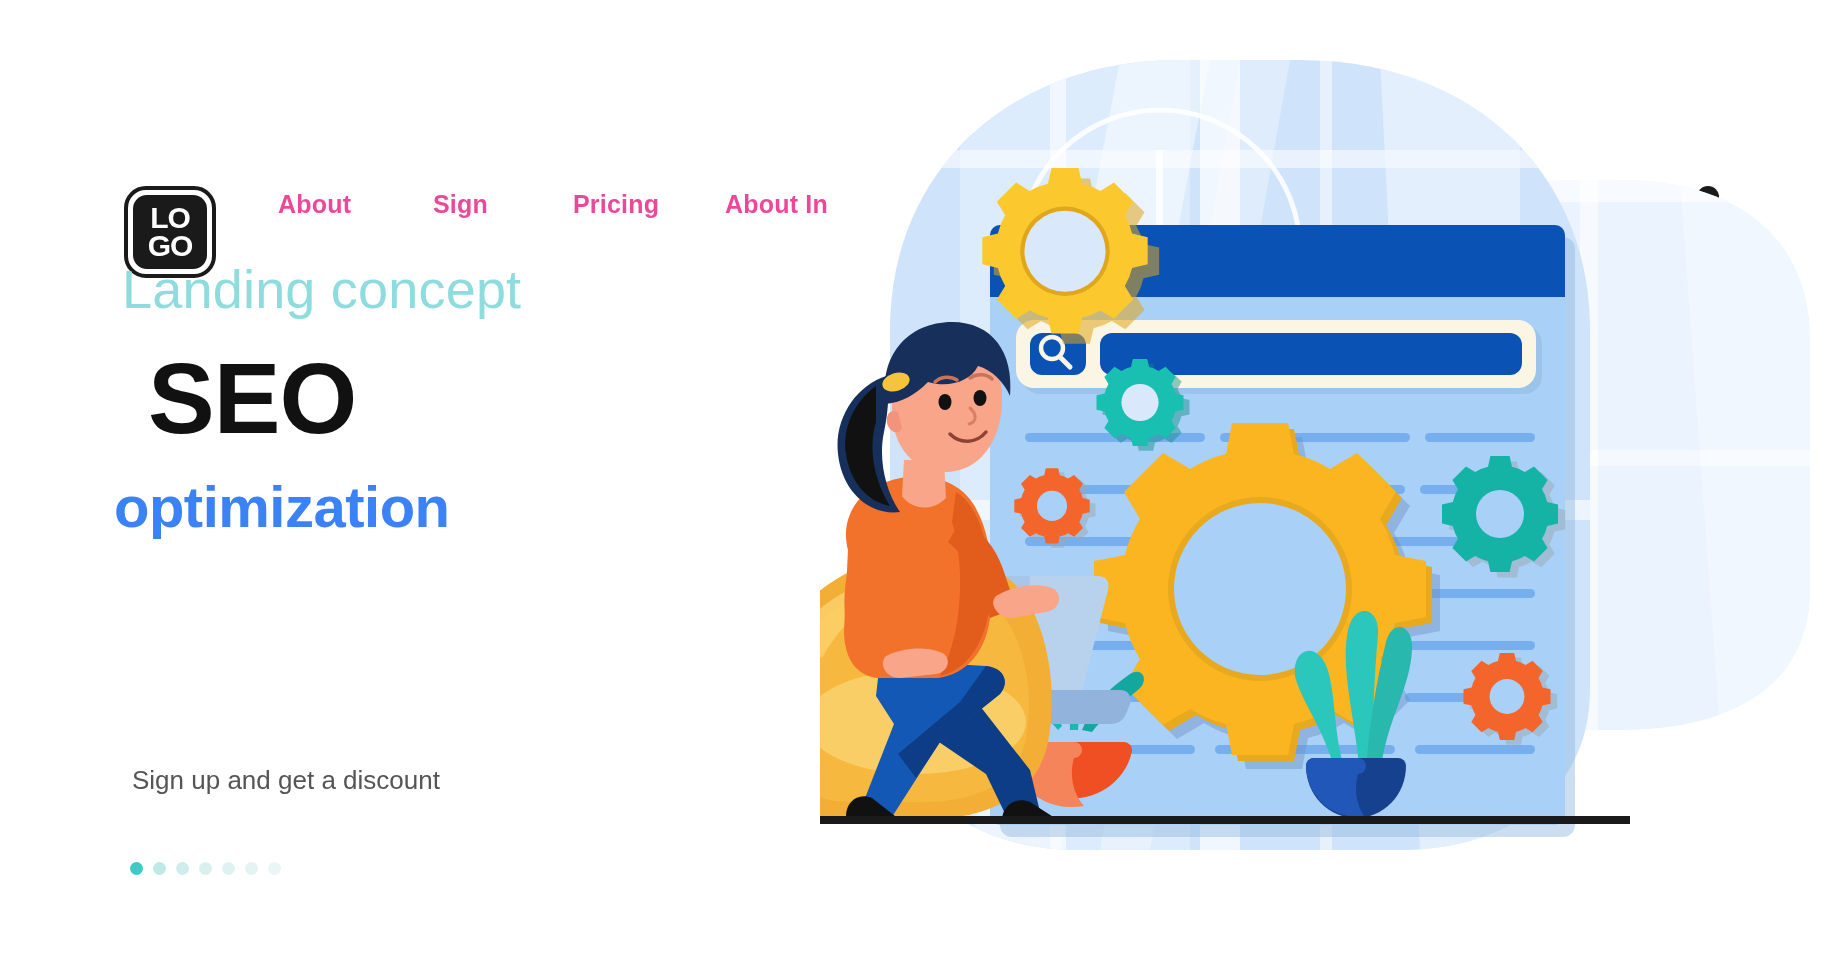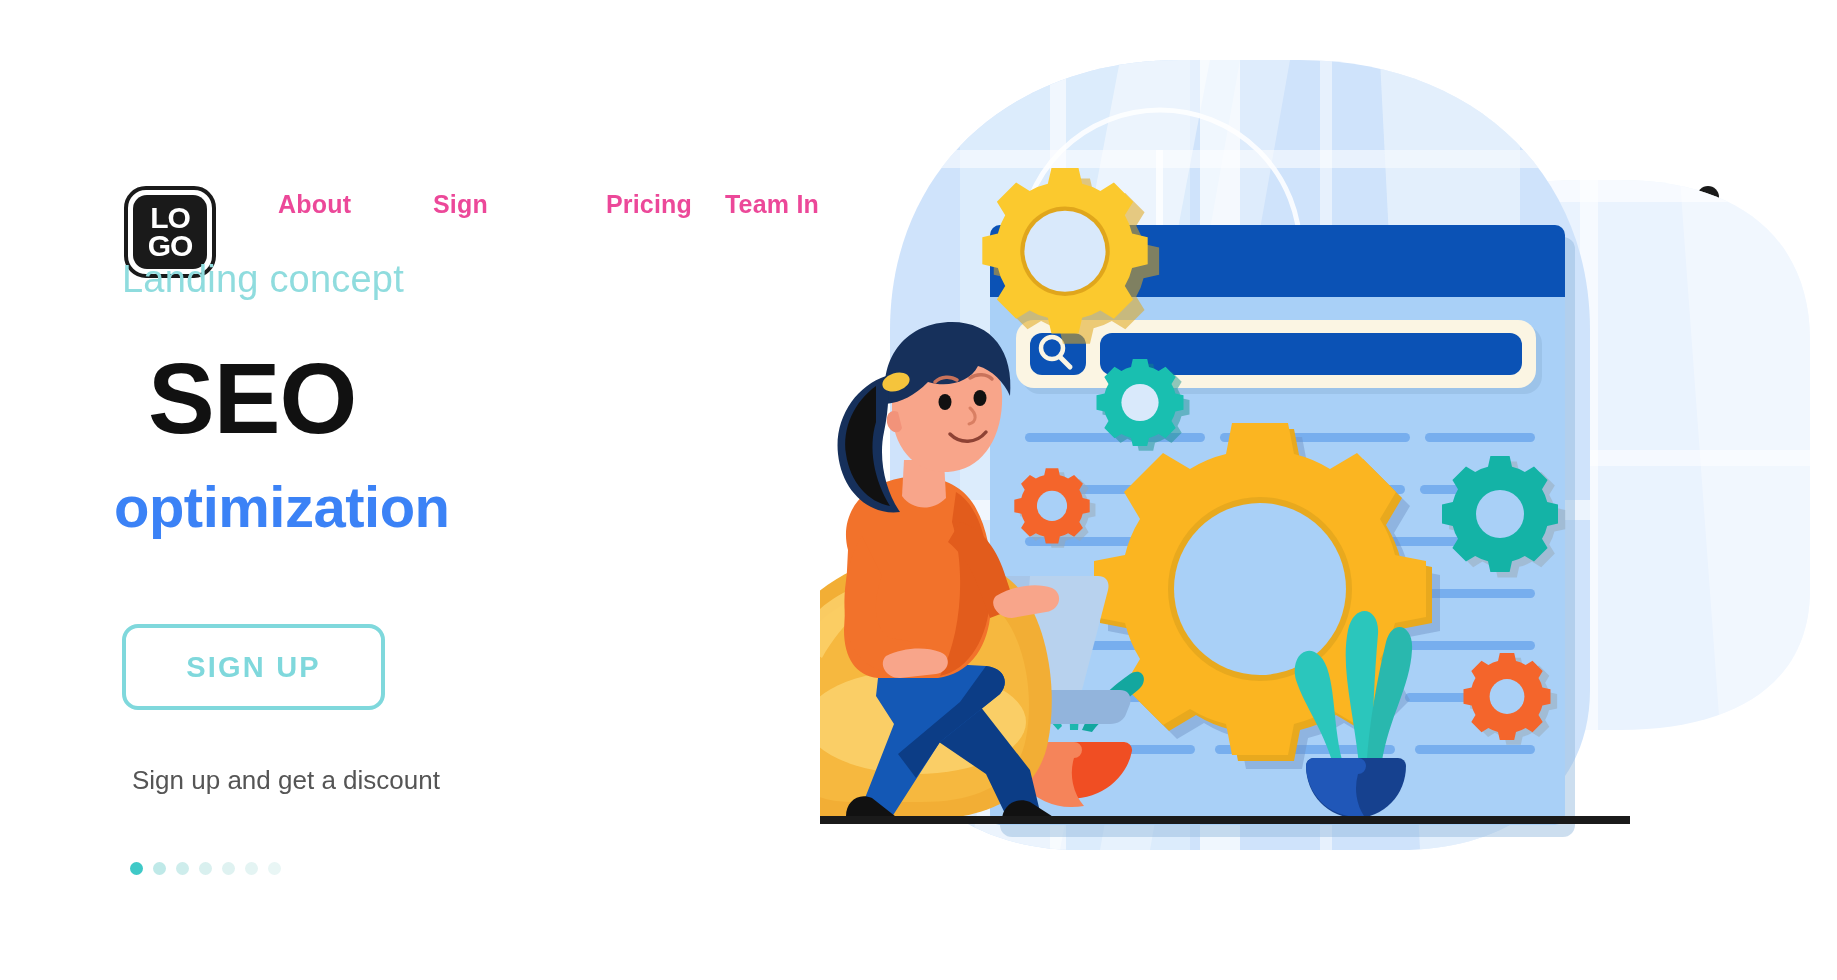--- a/index.html
+++ b/index.html
@@ -45,35 +45,35 @@
   .nav-item{
     color:#ec4899;
     font-size:25px;
     font-weight:bold;
     letter-spacing:0.2px;
     cursor:pointer;
     white-space:nowrap;
   }
   .nav-item.n0{width:155px;}
   .nav-item.n1{width:140px;}
-  .nav-item.n2{width:152px;text-align:center;}
+  .nav-item.n2{width:152px;}
 
   .dots-menu{
     position:absolute;right:118px;top:116px;
     display:flex;gap:18px;align-items:center;cursor:pointer;
   }
   .dots-menu span{
     width:22px;height:22px;border-radius:50%;
     background:#1A1A1A;display:block;
   }
 
   
   .eyebrow{
     position:absolute;left:122px;top:258px;
-    font-size:38px;color:#8FDCDE;letter-spacing:0.2px;
+    font-size:54px;color:#8FDCDE;letter-spacing:0.2px;
   }
   .title-main{
     position:absolute;left:114px;top:348px;
     font-size:100px;font-weight:bold;color:#111111;
     letter-spacing:-1px;line-height:1;margin-left:34px;
   }
   .title-sub{
     position:absolute;left:114px;top:478px;
     font-size:58px;font-weight:bold;color:#3b82f6;
     letter-spacing:-0.5px;line-height:1;
@@ -114,37 +114,34 @@
       <div class="logo-inner">
         <span class="logo-line">LO</span>
         <span class="logo-line">GO</span>
       </div>
     </div>
 
     <nav class="nav">
       <span class="nav-item n0">About</span>
       <span class="nav-item n1">Sign</span>
       <span class="nav-item n2">Pricing</span>
-      <span class="nav-item n3">Team In</span>
+      <span class="nav-item n3">About In</span>
     </nav>
 
     <div class="dots-menu">
       <span></span>
       <span></span>
       <span></span>
     </div>
   </div>
 
   <div class="eyebrow">Landing concept</div>
   <div class="title-main">SEO</div>
   <div class="title-sub">optimization</div>
 
-  <div class="cta">
-    <span class="cta-label">SIGN UP</span>
-  </div>
 
   <div class="subnote">Sign up and get a discount</div>
 
   <div class="pager" id="pager">
       <i style="background: rgb(63, 201, 199);"></i>
       <i style="background: rgb(191, 233, 232);"></i>
       <i style="background: rgb(206, 237, 236);"></i>
       <i style="background: rgb(217, 240, 239);"></i>
       <i style="background: rgb(223, 242, 241);"></i>
       <i style="background: rgb(228, 244, 243);"></i>

